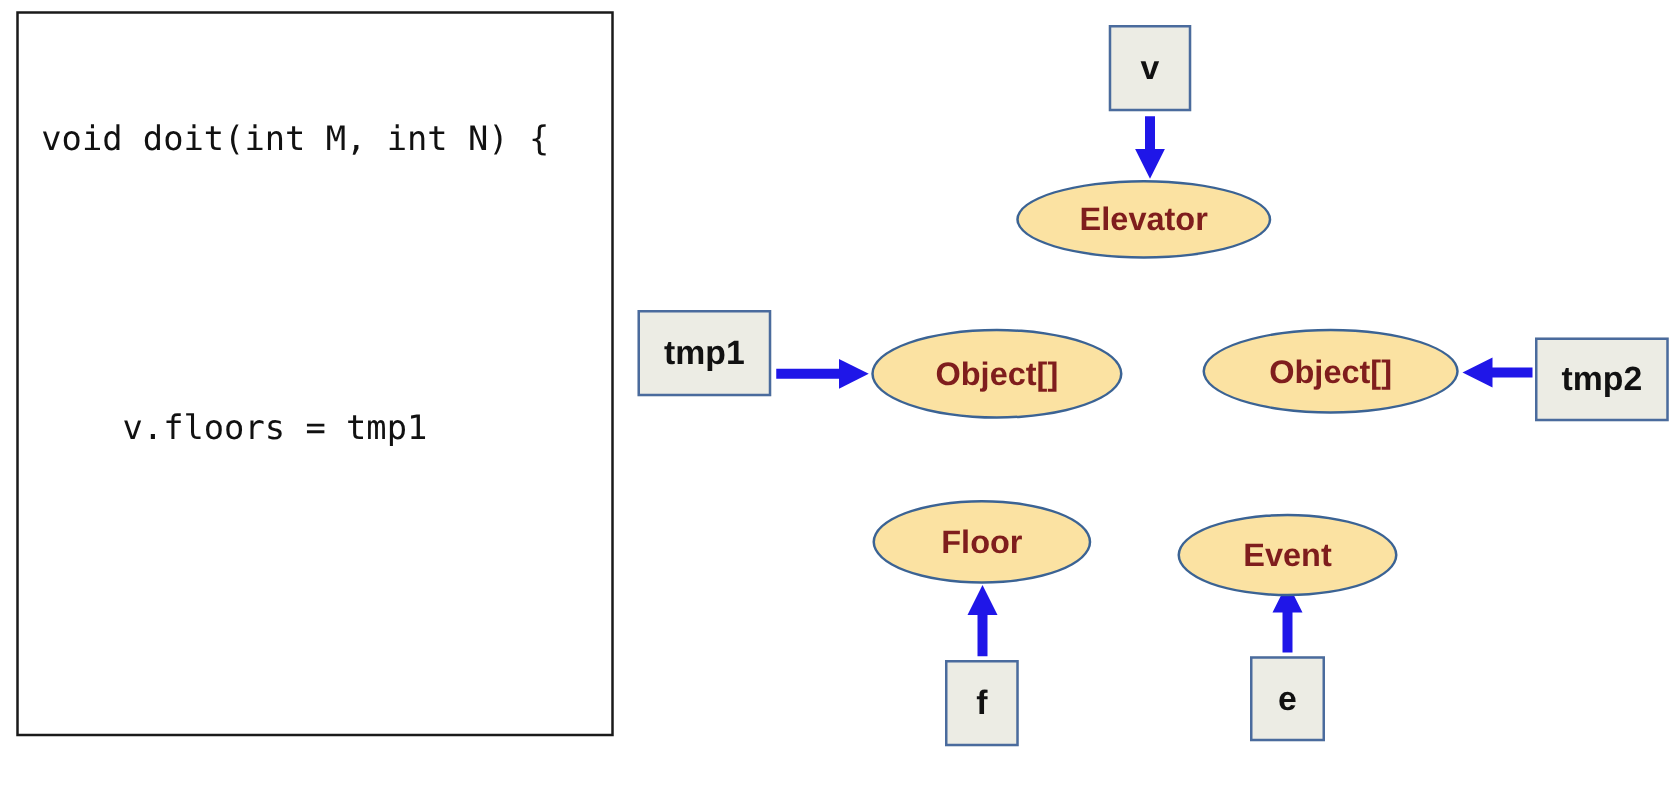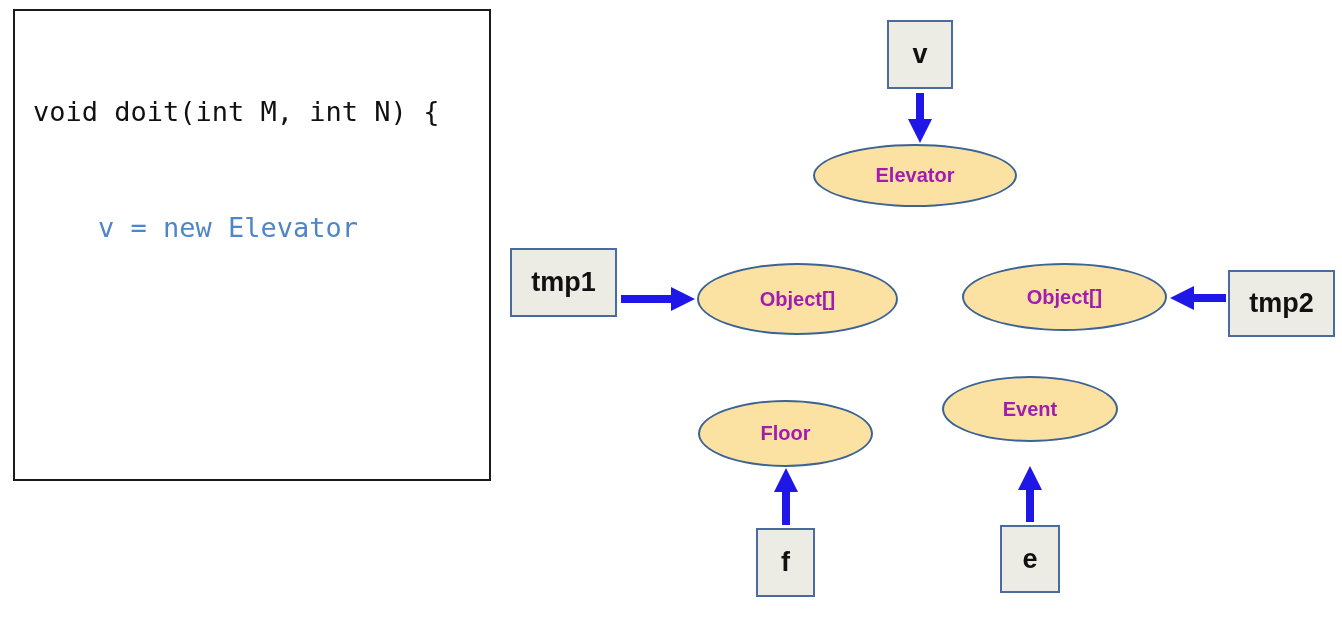--- a/index.html
+++ b/index.html
@@ -9,21 +9,21 @@
     width: 1342px;
     height: 644px;
     background: #ffffff;
     overflow: hidden;
   }
 
   
   .code-box {
     position: absolute;
     left: 13px; top: 9px;
-    width: 478px; height: 472px;
+    width: 478px; height: 580px;
     box-sizing: border-box;
     border: 2px solid var(--panel-border, #1a1a1a);
     background: #ffffff;
     padding: 5px 0 0 18px;
     font-family: "DejaVu Sans Mono", monospace;
     font-size: 27px;
     line-height: 38.5px;
     color: var(--code-text, #111111);
     white-space: pre;
     overflow: hidden;
@@ -42,37 +42,37 @@
     font-weight: bold; font-size: 27px; color: #111111;
   }
   .obj-ellipse {
     position: absolute;
     box-sizing: border-box;
     background: var(--object-fill, #fbe2a2);
     border: 2px solid var(--object-border, #3b6394);
     border-radius: 50%;
     display: flex; align-items: center; justify-content: center;
     font-family: "Liberation Sans", sans-serif;
-    font-weight: bold; font-size: 20px; color: #a21caf;
+    font-weight: bold; font-size: 26px; color: #7f1d1d;
   }
 
   
   .edges { position: absolute; left: 0; top: 0; pointer-events: none; }
   .edge { stroke: var(--arrow, #1f16e8); stroke-width: 8; }
   .ah-path { fill: var(--arrow, #1f16e8); }
 </style>
 </head>
 <body>
 
 <div class="stage">
 
   <div class="code-box">
     <div class="code-line" data-kind="plain">void doit(int M, int N) {</div>
-    <div class="code-line" data-kind="alloc">    v = new Elevator</div>
     <div class="code-line" data-kind="plain"></div>
+    <div class="code-line" data-kind="plain">    v.floors = tmp1</div>
     
     
     
     
     
     
     
     
     
     
@@ -97,16 +97,16 @@
     <div class="var-box" style="left:887px;  top:20px;  width:66px;  height:69px;">v</div>
     <div class="var-box" style="left:510px;  top:248px; width:107px; height:69px;">tmp1</div>
     <div class="var-box" style="left:1228px; top:270px; width:107px; height:67px;">tmp2</div>
     <div class="var-box" style="left:756px;  top:528px; width:59px;  height:69px;">f</div>
     <div class="var-box" style="left:1000px; top:525px; width:60px;  height:68px;">e</div>
 
     <div class="obj-ellipse" style="left:813px; top:144px; width:204px; height:63px;">Elevator</div>
     <div class="obj-ellipse" style="left:697px; top:263px; width:201px; height:72px;">Object[]</div>
     <div class="obj-ellipse" style="left:962px; top:263px; width:205px; height:68px;">Object[]</div>
     <div class="obj-ellipse" style="left:698px; top:400px; width:175px; height:67px;">Floor</div>
-    <div class="obj-ellipse" style="left:942px; top:376px; width:176px; height:66px;">Event</div>
+    <div class="obj-ellipse" style="left:942px; top:411px; width:176px; height:66px;">Event</div>
   </div>
 
 </div>
 
 </body></html>

